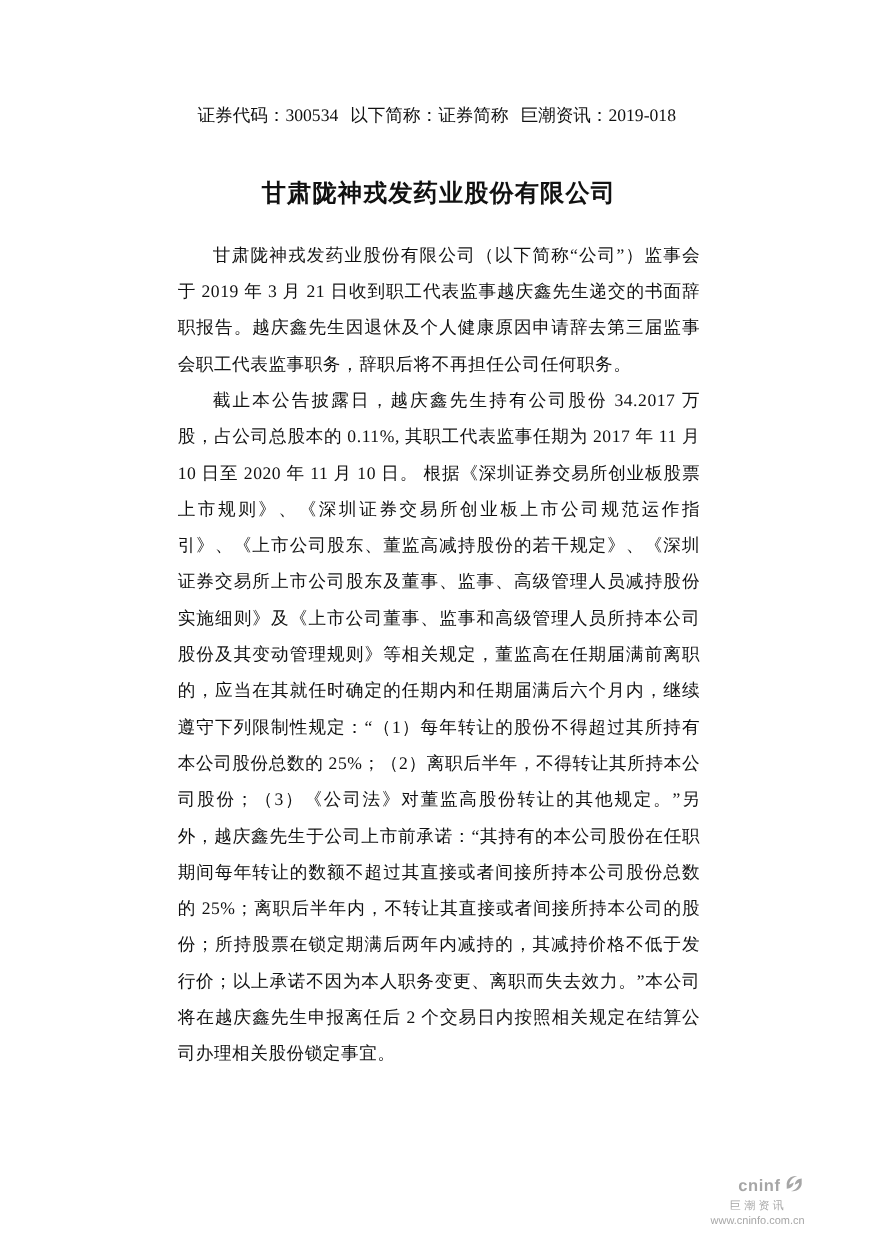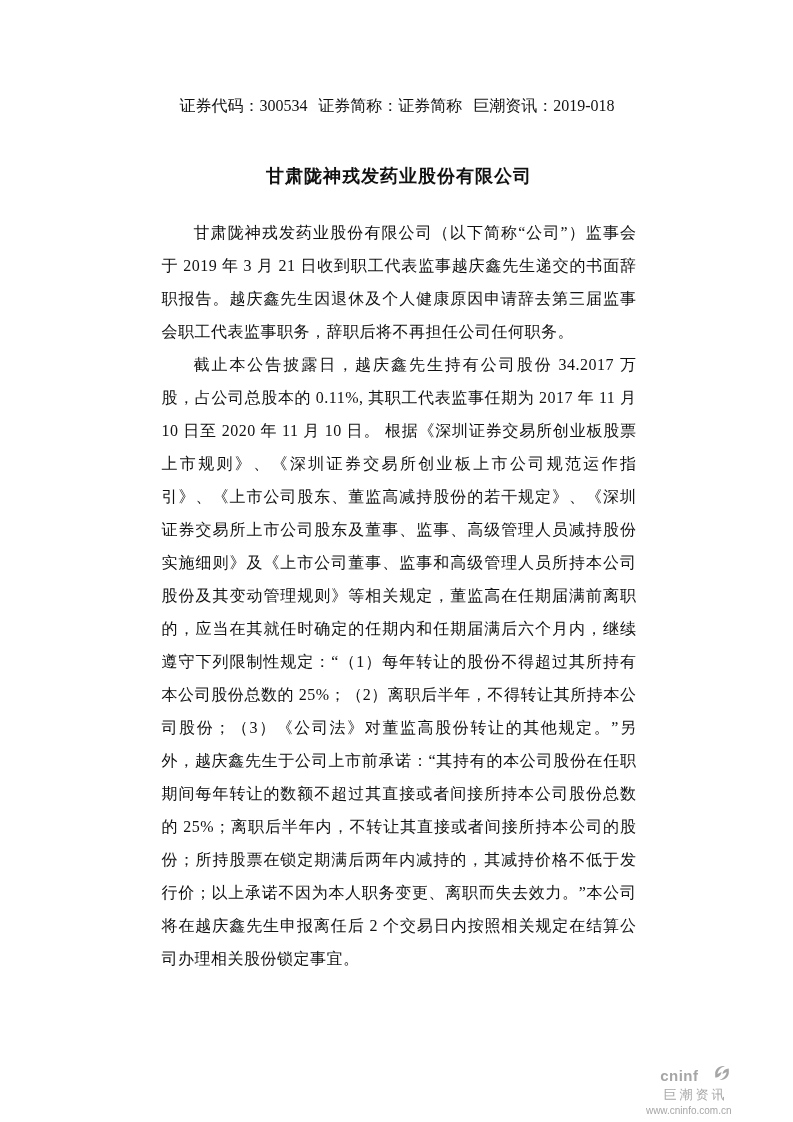--- a/index.html
+++ b/index.html
@@ -26,21 +26,21 @@
     display: flex;
     justify-content: space-between;
     font-size: 16px;
     line-height: 22px;
     padding-left: 18px;
     padding-right: 22px;
     white-space: nowrap;
   }
   .title {
     margin: 38px 0 0 0;
-    font-size: 18px;
+    font-size: 22px;
     line-height: 42px;
     font-weight: bold;
     text-align: center;
     font-family: "Liberation Serif", "DejaVu Serif", serif;
     letter-spacing: 1px;
   }
   .title.second {
     margin-top: 0;
   }
   .declaration {
@@ -70,47 +70,47 @@
     text-align: right;
     color: #a6a6a6;
     font-family: "Liberation Sans", "DejaVu Sans", sans-serif;
     line-height: 1.15;
     user-select: none;
   }
   .watermark .logo-row {
     display: flex;
     align-items: center;
     justify-content: flex-end;
-    gap: 13px;
+    gap: 2px;
   }
   .watermark .logo-text {
     font-size: 15px;
     font-weight: bold;
     letter-spacing: 0.5px;
   }
   .watermark .logo-cn {
-    font-size: 13px;
+    font-size: 10px;
     letter-spacing: 3px;
     margin-top: 1px;
-    margin-right: 4px;
+    margin-right: 16px;
   }
   .watermark .logo-url {
     font-size: 10px;
     margin-top: 2px;
   }
 </style>
 </head>
 <body>
 
 <div class="page">
   <div class="content">
 
     <div class="header-row">
       <span><span>证券代码：</span><span>300534</span></span>
-      <span><span>证券简称：</span><span>证券简称</span></span>
+      <span><span>以下简称：</span><span>证券简称</span></span>
       <span><span>巨潮资讯：</span><span>2019-018</span></span>
     </div>
 
     <div class="title">甘肃陇神戎发药业股份有限公司</div>
 
 
     <p class="body-para first">甘肃陇神戎发药业股份有限公司（以下简称“公司”）监事会于 2019 年 3 月 21 日收到职工代表监事越庆鑫先生递交的书面辞职报告。越庆鑫先生因退休及个人健康原因申请辞去第三届监事会职工代表监事职务，辞职后将不再担任公司任何职务。</p>
     <p class="body-para">截止本公告披露日，越庆鑫先生持有公司股份 34.2017 万股，占公司总股本的 0.11%, 其职工代表监事任期为 2017 年 11 月 10 日至 2020 年 11 月 10 日。 根据《深圳证券交易所创业板股票上市规则》、《深圳证券交易所创业板上市公司规范运作指引》、《上市公司股东、董监高减持股份的若干规定》、《深圳证券交易所上市公司股东及董事、监事、高级管理人员减持股份实施细则》及《上市公司董事、监事和高级管理人员所持本公司股份及其变动管理规则》等相关规定，董监高在任期届满前离职的，应当在其就任时确定的任期内和任期届满后六个月内，继续遵守下列限制性规定：“（1）每年转让的股份不得超过其所持有本公司股份总数的 25%；（2）离职后半年，不得转让其所持本公司股份；（3）《公司法》对董监高股份转让的其他规定。”另外，越庆鑫先生于公司上市前承诺：“其持有的本公司股份在任职期间每年转让的数额不超过其直接或者间接所持本公司股份总数的 25%；离职后半年内，不转让其直接或者间接所持本公司的股份；所持股票在锁定期满后两年内减持的，其减持价格不低于发行价；以上承诺不因为本人职务变更、离职而失去效力。”本公司将在越庆鑫先生申报离任后 2 个交易日内按照相关规定在结算公司办理相关股份锁定事宜。</p>
 
   </div>

